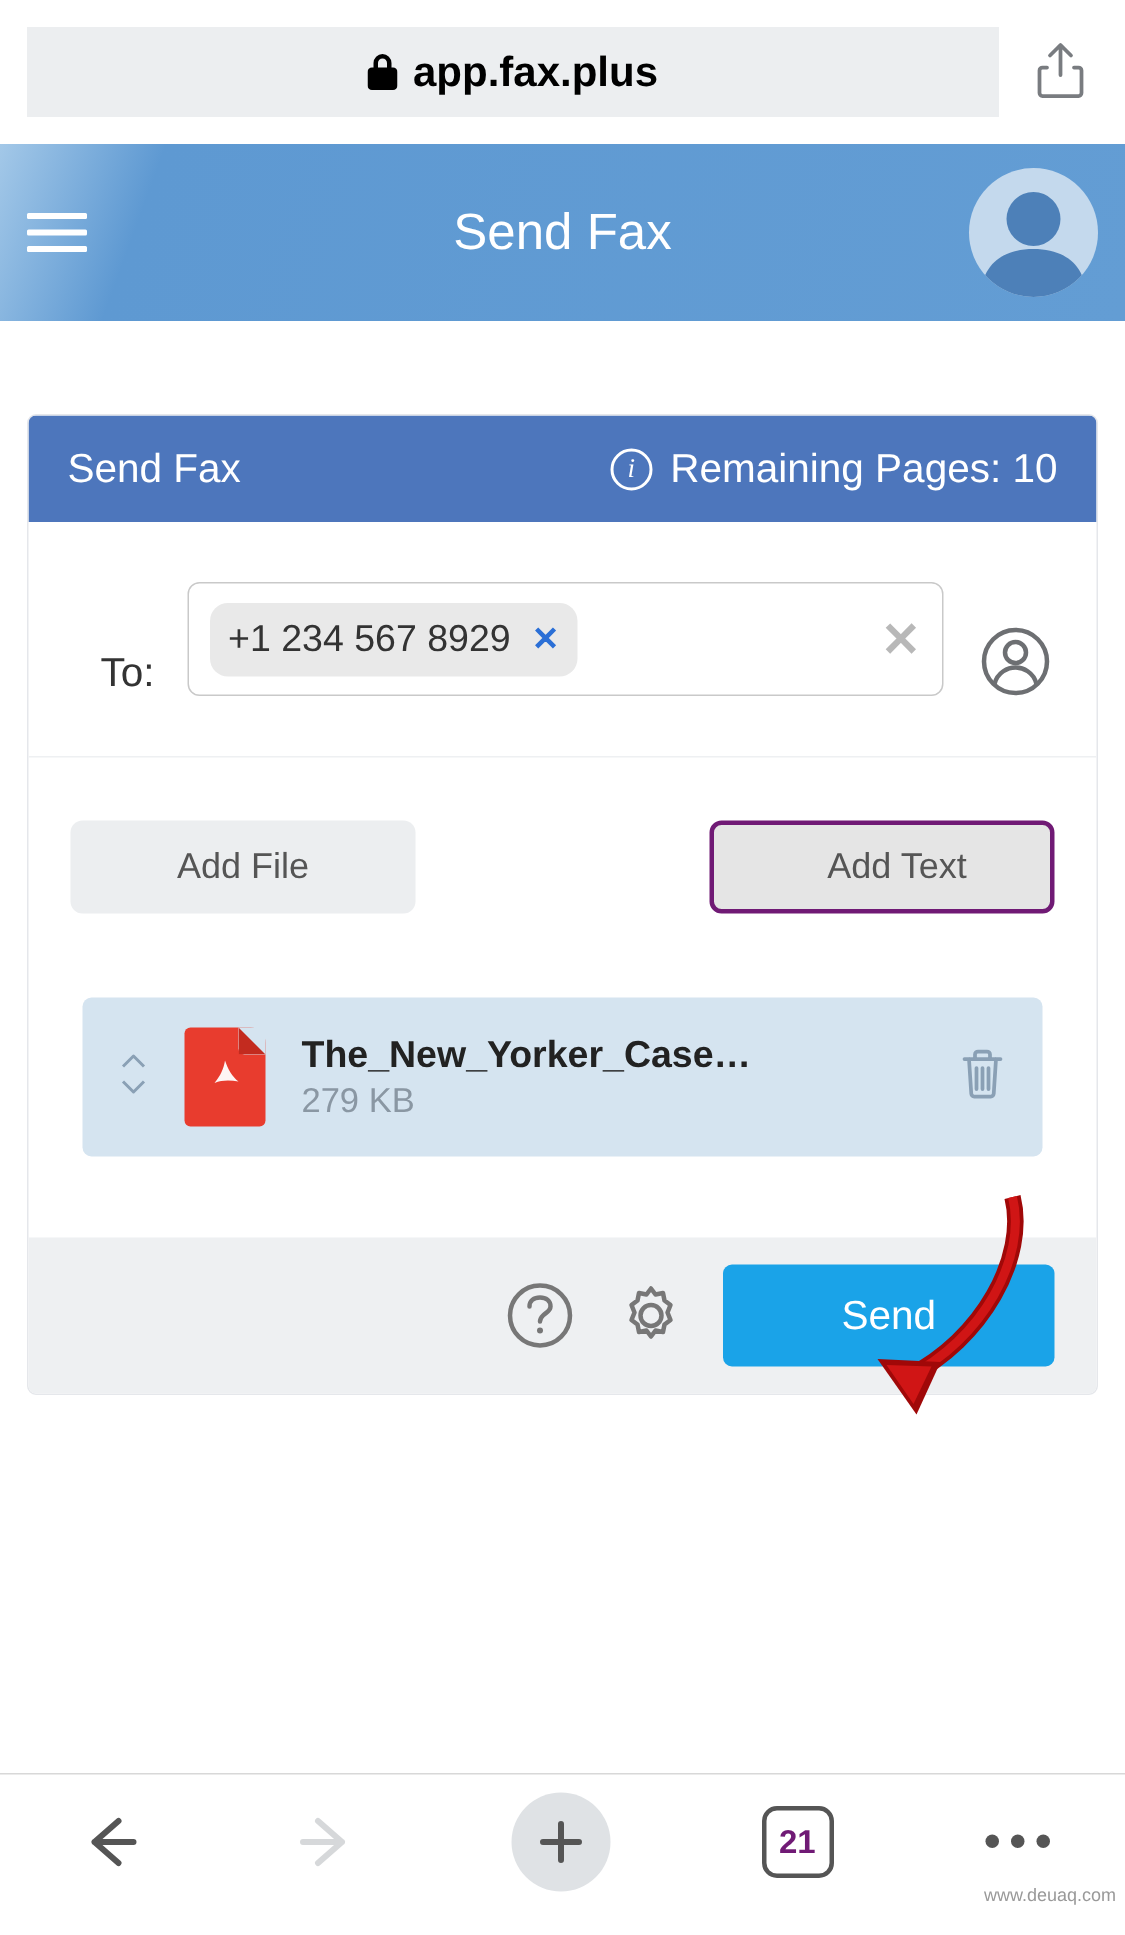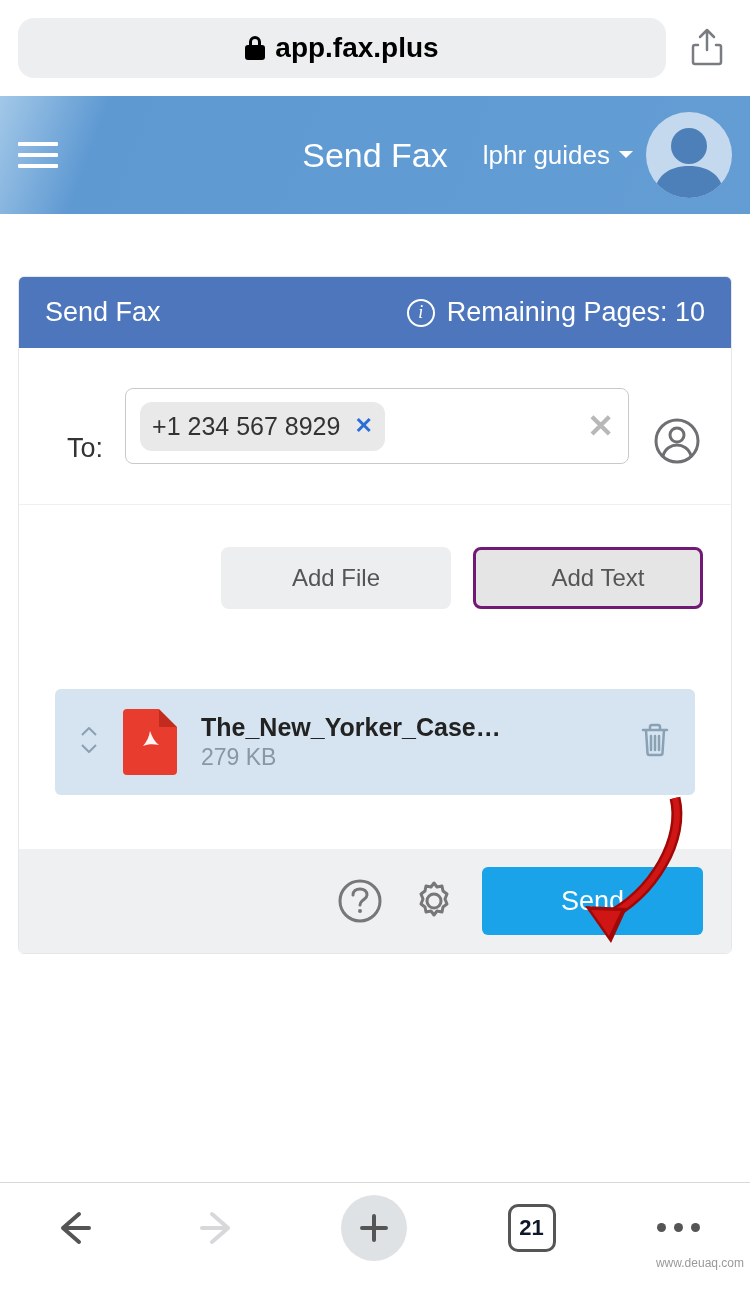--- a/index.html
+++ b/index.html
@@ -1,20 +1,20 @@
 <!DOCTYPE html>
 <html><head>
 <meta charset="utf-8">
 <style>
   * { margin: 0; padding: 0; box-sizing: border-box; font-family: -apple-system, BlinkMacSystemFont, "Segoe UI", Helvetica, Arial, sans-serif; }
   body { width: 750px; height: 1290px; background: #fff; position: relative; overflow: hidden; }
 
   
   .url-bar-wrap { height: 96px; display: flex; align-items: center; padding: 0 18px; gap: 16px; }
-  .url-bar { flex: 1; height: 60px; background: #eceef0; border-radius: 16px; display: flex; align-items: center; justify-content: center; gap: 10px; }
+  .url-bar { flex: 1; height: 60px; background: #eceef0; border-radius: 0; display: flex; align-items: center; justify-content: center; gap: 10px; }
   .lock-icon svg { display: block; }
   .url-text { font-size: 28px; font-weight: 600; color: #000; }
   .share-icon { width: 50px; display: flex; justify-content: center; cursor: pointer; }
 
   
   .app-header { height: 118px; background: linear-gradient(110deg, #a3c8e8 0%, #5e99d2 14%, #639dd4 100%); display: flex; align-items: center; padding: 0 18px; position: relative; }
   .menu-btn { width: 52px; display: flex; flex-direction: column; gap: 7px; cursor: pointer; }
   .menu-btn span { height: 4px; background: #fff; border-radius: 1px; width: 40px; }
   .header-title { position: absolute; left: 50%; transform: translateX(-50%); color: #fff; font-size: 34px; font-weight: 400; }
   .header-user { position: absolute; right: 18px; display: flex; align-items: center; gap: 12px; color: #fff; font-size: 26px; }
@@ -34,21 +34,21 @@
   .to-label { font-size: 27px; color: #333; }
   .to-input { flex: 1; height: 76px; border: 1px solid #c9c9c9; border-radius: 8px; display: flex; align-items: center; padding: 0 14px; gap: 10px; }
   .chip { background: #e9e9e9; border-radius: 12px; padding: 10px 12px; display: flex; align-items: center; gap: 14px; font-size: 25px; color: #333; }
   .chip-x { color: #2b6fd6; font-weight: 700; cursor: pointer; font-size: 22px; }
   .spacer { flex: 1; }
   .input-clear { color: #b8b8b8; font-size: 32px; font-weight: 700; cursor: pointer; }
   .contact-btn { width: 52px; display: flex; justify-content: center; cursor: pointer; }
 
   
   .attach-section { padding: 42px 28px 54px 28px; }
-  .attach-buttons { display: flex; gap: 22px; justify-content: flex-end; margin-bottom: 80px; }
+  .attach-buttons { display: flex; gap: 22px; justify-content: space-between; margin-bottom: 56px; }
   .btn { height: 62px; width: 230px; border-radius: 8px; display: flex; align-items: center; justify-content: center; font-size: 24px; cursor: pointer; }
   .btn-gray { background: #eceef0; color: #555; }
   .btn-outline { background: #e5e5e5; border: 3px solid #701a75; color: #555; padding-left: 20px; }
   .file-row { background: #d5e4f0; border-radius: 6px; padding: 20px 24px; display: flex; align-items: center; gap: 24px; margin: 0 8px; }
   .drag-handle { color: #8aa0b5; cursor: grab; }
   .pdf-icon { width: 54px; height: 66px; background: #e83c2e; border-radius: 4px 10px 4px 4px; position: relative; display: flex; align-items: center; justify-content: center; }
   .pdf-icon::before { content: ""; position: absolute; top: 0; right: 0; width: 18px; height: 18px; background: #d5e4f0; border-bottom-left-radius: 4px; }
   .pdf-icon::after { content: ""; position: absolute; top: 0; right: 0; width: 18px; height: 18px; background: #c32b1f; clip-path: polygon(0 0, 0 100%, 100% 100%); }
   .file-info { flex: 1; min-width: 0; }
   .file-name { font-size: 25px; font-weight: 600; color: #222; white-space: nowrap; overflow: hidden; text-overflow: ellipsis; }
@@ -60,21 +60,21 @@
   .round-icon-btn { width: 52px; height: 52px; display: flex; align-items: center; justify-content: center; cursor: pointer; color: #777; }
   .send-btn { background: #1aa3e8; color: #fff; width: 221px; height: 68px; border-radius: 6px; display: flex; align-items: center; justify-content: center; font-size: 27px; cursor: pointer; }
 
   
   .arrow-svg { position: absolute; top: 788px; left: 545px; pointer-events: none; }
 
   
   .browser-toolbar { position: absolute; bottom: 18px; left: 0; right: 0; height: 90px; border-top: 1px solid #d8d8d8; display: flex; align-items: center; justify-content: space-around; background: #fff; }
   .tb-btn { cursor: pointer; display: flex; align-items: center; justify-content: center; }
   .plus-circle { width: 66px; height: 66px; border-radius: 50%; background: #dfe2e5; display: flex; align-items: center; justify-content: center; }
-  .tab-count { width: 48px; height: 48px; border: 3px solid #555; border-radius: 10px; display: flex; align-items: center; justify-content: center; font-size: 22px; font-weight: 700; color: #0f172a; }
+  .tab-count { width: 48px; height: 48px; border: 3px solid #555; border-radius: 10px; display: flex; align-items: center; justify-content: center; font-size: 22px; font-weight: 700; color: #701a75; }
   .more-dots { display: flex; gap: 8px; }
   .more-dots span { width: 9px; height: 9px; border-radius: 50%; background: #555; }
 
   .watermark { position: absolute; bottom: 20px; right: 6px; font-size: 12px; color: #999; }
 </style>
 </head>
 <body>
 
 <div class="url-bar-wrap">
   <div class="url-bar">
@@ -93,26 +93,20 @@
 </div>
 
 <div class="app-header">
   <div class="menu-btn">
     <span></span>
       <span></span>
       <span></span>
   </div>
   <div class="header-title">Send Fax</div>
   <div class="header-user">
-    <div class="user-label">
-      <span>lphr guides</span>
-      <svg width="16" height="10" viewBox="0 0 16 10">
-          <path fill="#fff" d="M1 1l7 7 7-7z"></path>
-        </svg>
-    </div>
     <div class="avatar-circle">
       <svg width="70" height="76" viewBox="0 0 70 76">
           <circle cx="35" cy="24" r="18" fill="#4d80b8"></circle>
           <path d="M0 76c0-22 15-32 35-32s35 10 35 32z" fill="#4d80b8"></path>
         </svg>
     </div>
   </div>
 </div>
 
 <div class="content-wrap">

